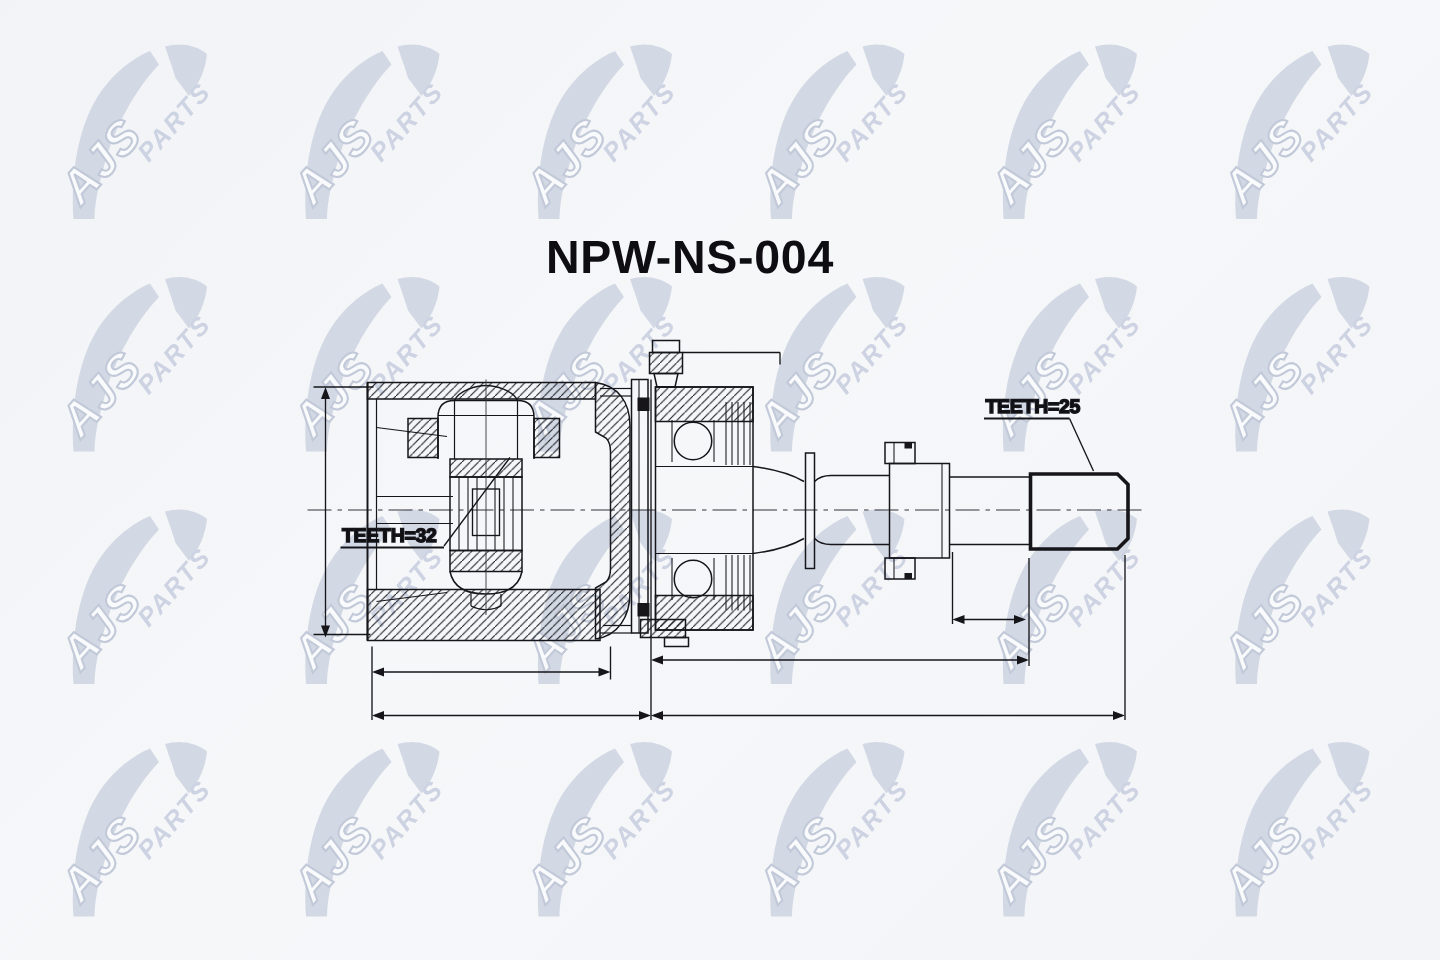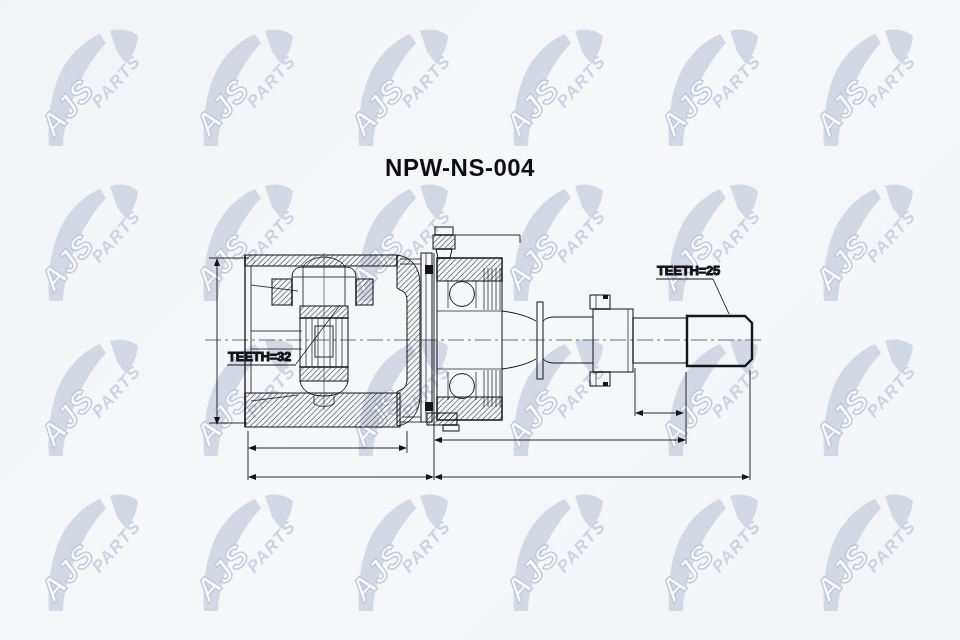--- a/index.html
+++ b/index.html
@@ -4,21 +4,21 @@
 <style>
   html,body{margin:0;padding:0;}
   body{
     width:960px;height:640px;overflow:hidden;position:relative;
     background:linear-gradient(135deg,#f2f3f6 0%,#f6f7f9 45%,#f3f4f7 100%);
     font-family:"Liberation Sans", sans-serif;
   }
   .layer{position:absolute;left:0;top:0;}
   #title{
     position:absolute;left:338px;top:156px;width:244px;
-    text-align:center;font-weight:700;font-size:24px;line-height:1;
+    text-align:center;font-weight:700;font-size:31px;line-height:1;
     letter-spacing:.5px;color:#0e0e12;z-index:3;
   }
   .wm-ajs{
     font-family:"Liberation Sans", sans-serif;
     font-style:italic;font-weight:700;font-size:31px;letter-spacing:1px;
     fill:#fafbfd;stroke:#b9c1d3;stroke-width:1.4px;
   }
   .wm-parts{
     font-family:"Liberation Sans", sans-serif;
     font-style:italic;font-weight:700;font-size:17px;letter-spacing:1.5px;

